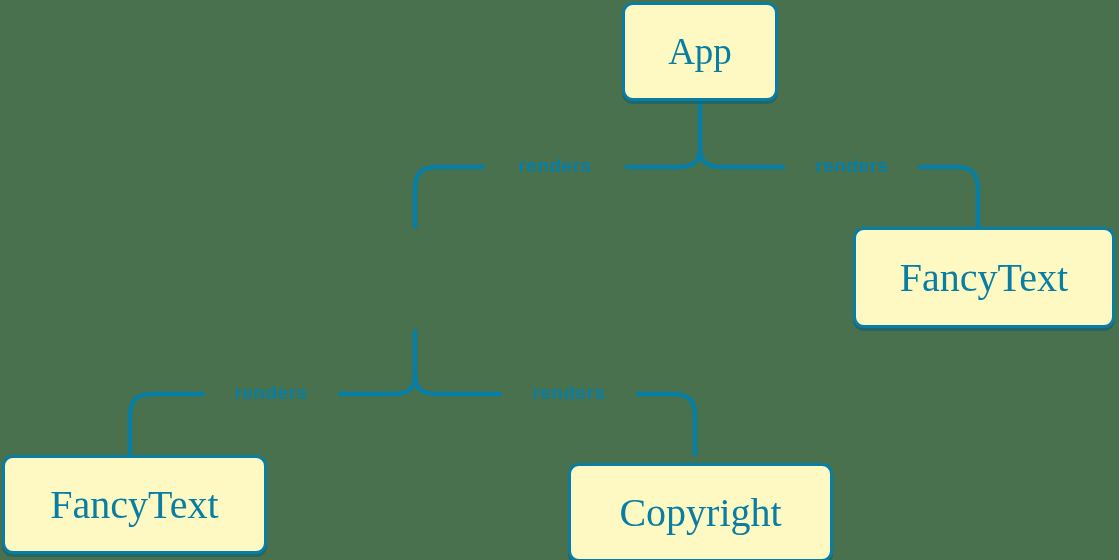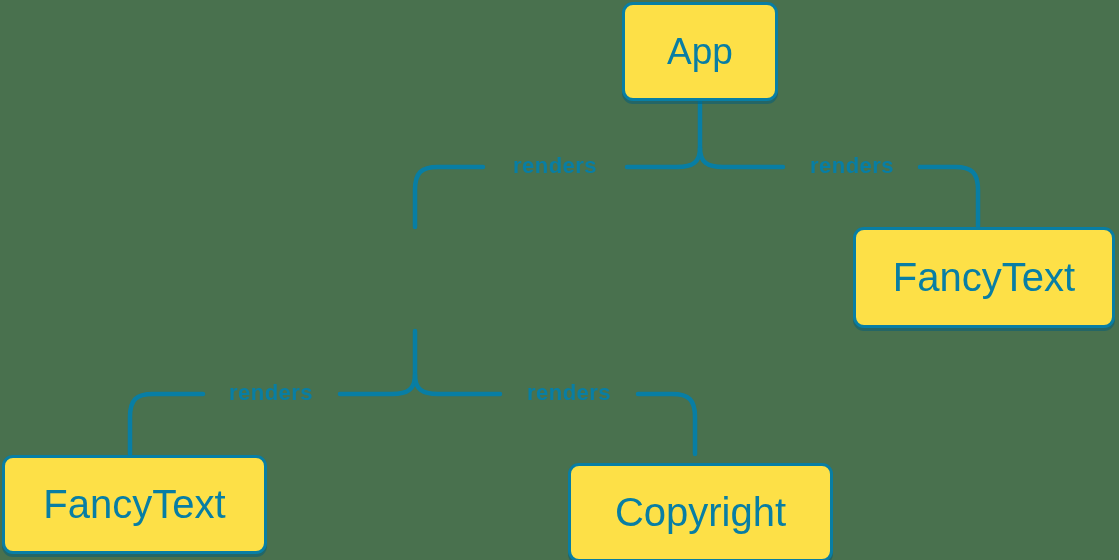--- a/index.html
+++ b/index.html
@@ -24,40 +24,41 @@
     display: block;
   }
   svg.edges path {
     fill: none;
     stroke: var(--accent, #087EA4);
     stroke-width: 4.5;
     stroke-linecap: round;
   }
   .node {
     position: absolute;
-    background: #fde047;
+    background: #fef9c3;
     border: 3px solid var(--accent, #087EA4);
     border-radius: 11px;
     box-shadow: 0 3px 0 rgba(6, 92, 122, 0.55);
     display: flex;
     align-items: center;
     justify-content: center;
     color: var(--accent, #087EA4);
     font-size: 40px;
     font-weight: 500;
     letter-spacing: 0px;
     box-sizing: border-box;
     white-space: nowrap;
+    font-family: Liberation Serif, serif;
   }
   .node.small-label { font-size: 37px; }
   .edge-label {
     position: absolute;
     transform: translate(-50%, -50%);
     color: var(--accent, #087EA4);
-    font-size: 22px;
+    font-size: 19px;
     font-weight: 700;
     letter-spacing: 0.5px;
     white-space: nowrap;
   }
 </style>
 </head>
 <body style="background: rgb(73, 113, 78);">
 
 <div class="canvas" style="--bg: #49714E; --accent: #087EA4;">
 

